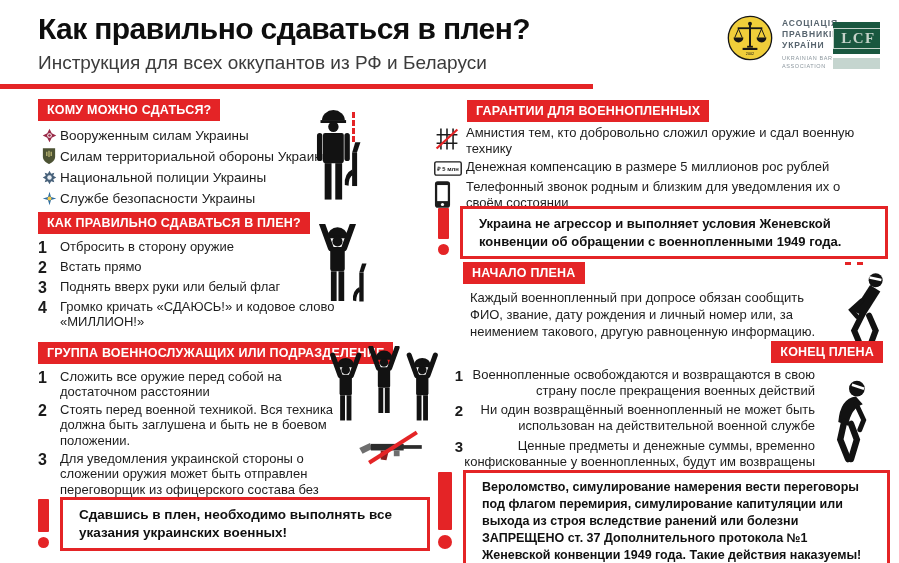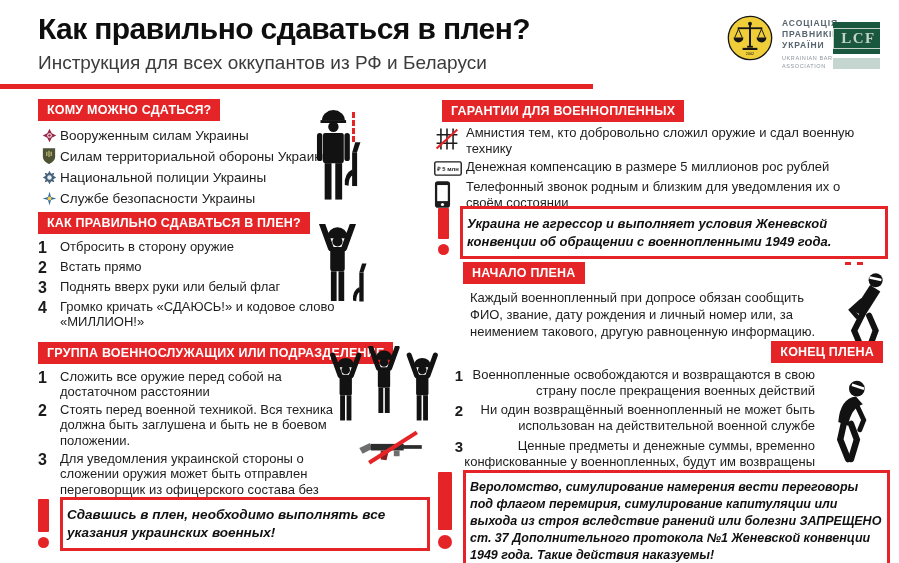--- a/index.html
+++ b/index.html
@@ -44,30 +44,30 @@
   .s-how .step-text{max-width:282px;}
   .s-group .step-text{max-width:300px;}
 
   
   .warnrow{position:absolute;display:flex;align-items:flex-start;}
   .excl{flex:none;display:flex;flex-direction:column;align-items:center;margin-right:11px;padding-top:2px;}
   .excl-bar{width:11px;background:var(--red);border-radius:1px;}
   .excl-dot{width:11px;height:11px;border-radius:50%;background:var(--red);margin-top:5px;}
   .excl-big .excl-bar{width:14px;}
   .excl-big .excl-dot{width:14px;height:14px;}
-  .warnbox{flex:1;border:3px solid var(--red);padding:6px 4px;font-weight:700;font-size:13.5px;line-height:1.35;color:#101010;background:#fff;font-style:italic;}
+  .warnbox{flex:1;border:3px solid var(--red);padding:6px 16px;font-weight:700;font-size:13.5px;line-height:1.35;color:#101010;background:#fff;}
   .w-left{left:38px;top:497px;width:392px;}
   .w-right1{left:438px;top:206px;width:450px;}
   .w-right2{left:438px;top:470px;width:452px;}
   .w-right1 .warnbox{font-size:13px;}
   .w-right2 .warnbox{font-size:12.5px;}
 
   
   .s-guar{left:434px;top:100px;width:454px;}
-  .s-guar .badge{margin-left:8px;}
+  .s-guar .badge{margin-left:33px;}
   .g-rows{margin-top:3px;}
   .g-row{display:flex;align-items:flex-start;margin-bottom:2px;}
   .g-icon{flex:none;width:32px;display:flex;justify-content:flex-start;padding-top:1px;}
   .g-text{font-size:13px;line-height:1.25;color:#1d1d1d;max-width:400px;}
   .s-start{left:442px;top:262px;width:450px;}
   .s-start .badge,.s-end .badge{margin-left:21px;}
   .s-start .para{margin:5px 17px 0 28px;font-size:13px;line-height:1.31;max-width:348px;color:#1d1d1d;}
   .s-end{left:433px;top:341px;width:450px;text-align:right;}
   .s-end .steps{margin-left:12px;margin-top:4px;}
   .s-end .step-text{max-width:352px;font-size:13px;line-height:1.25;}

